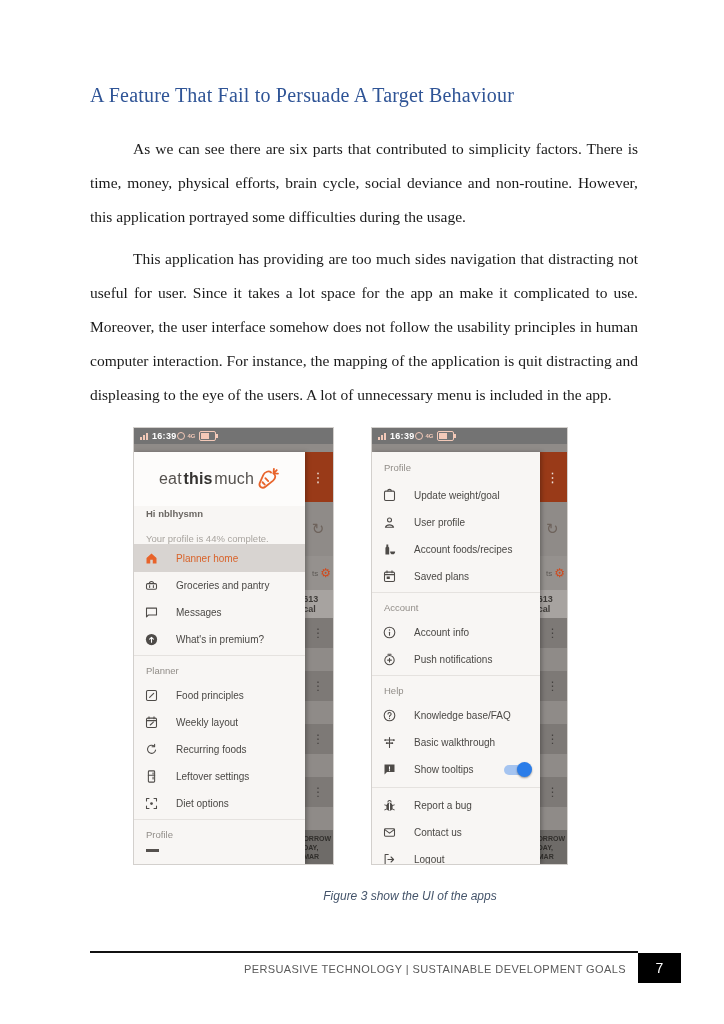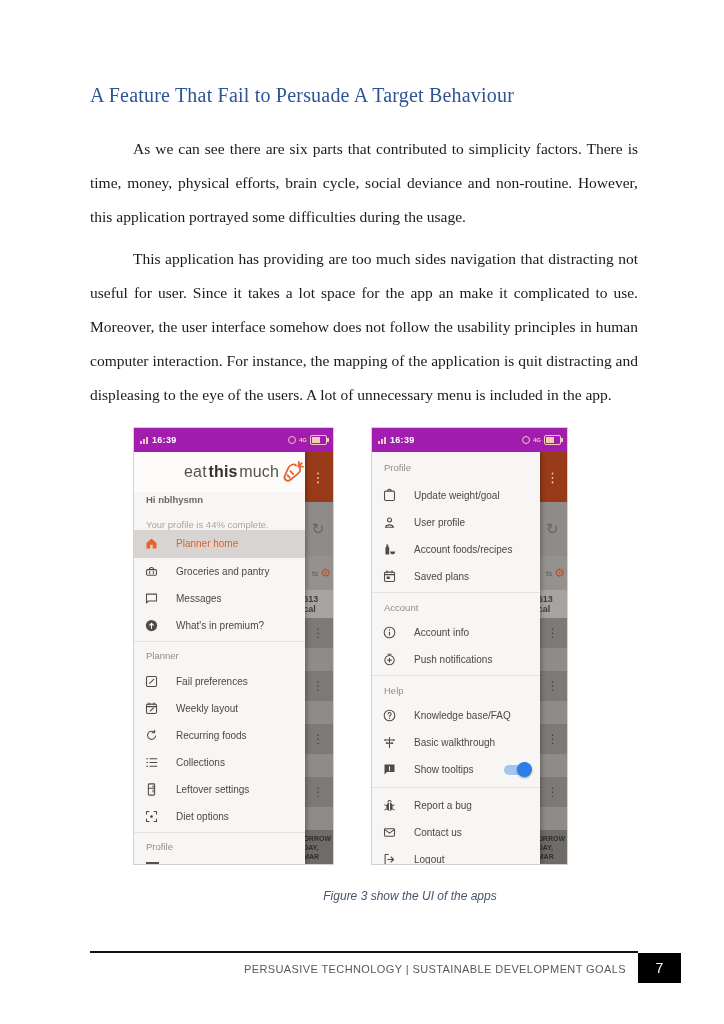--- a/index.html
+++ b/index.html
@@ -11,22 +11,22 @@
         color:#1a1a1a;text-align:justify;text-indent:43px;}
   .para1{top:132px;}
   .para2{top:242px;}
 
   
   .phone{position:absolute;top:427px;height:438px;background:#8f8b88;
          border:1px solid #d3d0cd;box-sizing:border-box;overflow:hidden;
          font-family:"Liberation Sans",sans-serif;}
   .phoneL{left:133px;width:201px;}
   .phoneR{left:371px;width:197px;}
-  .sbar{position:absolute;left:0;top:0;right:0;height:24px;background:#a21caf;
-        display:flex;align-items:center;justify-content:space-between;
+  .sbar{position:absolute;left:0;top:0;right:0;height:16px;background:#737373;
+        display:flex;align-items:center;justify-content:flex-start;
         padding:0 6px;box-sizing:border-box;color:#fff;}
   .sbar .time{font-size:9px;font-weight:bold;letter-spacing:.3px;}
   .sig{display:inline-flex;align-items:flex-end;gap:1px;margin-right:4px;}
   .sig i{display:block;width:2px;background:#f3c9b8;}
   .sleft{display:flex;align-items:center;}
   .sright{display:flex;align-items:center;gap:3px;}
   .ring{width:8px;height:8px;border:1.4px solid #f3c9b8;border-radius:50%;box-sizing:border-box;}
   .net{font-size:6px;font-weight:bold;color:#f3c9b8;}
   .batt{width:15px;height:8px;border:1px solid #f3c9b8;border-radius:2px;position:relative;}
   .batt::after{content:"";position:absolute;left:1px;top:1px;bottom:1px;width:8px;background:#f3c9b8;}
@@ -45,21 +45,21 @@
               font-size:9px;color:#3f3c39;font-weight:bold;}
   .seg.dark{height:30px;background:#7d7976;color:#454240;font-size:12px;}
   .seg.lite{height:23px;}
   .seg.dateband{margin-top:auto;height:34px;background:#6e6b68;flex-direction:column;
                 align-items:flex-end;justify-content:center;padding-right:2px;
                 font-size:7px;color:#312f2c;font-weight:bold;line-height:9px;}
 
   
   .drawer{position:absolute;left:0;top:24px;bottom:0;width:86%;background:#f8f6f4;
           box-shadow:2px 0 4px rgba(0,0,0,.25);display:flex;flex-direction:column;}
-  .logoblk{height:54px;background:#fdfcfb;display:flex;align-items:center;justify-content:flex-end;gap:0;}
+  .logoblk{height:54px;background:#fdfcfb;display:flex;align-items:center;justify-content:center;gap:0;}
   .logotxt{font-size:16px;color:#55514e;letter-spacing:.2px;}
   .logotxt b{color:#343230;font-weight:800;}
   .greet{height:36px;padding:2px 0 0 12px;}
   .greet .hi{font-size:9.5px;font-weight:bold;color:#6b6763;}
   .greet .sub{font-size:9.5px;color:#a8a49f;margin-top:14px;}
   .row{height:27px;flex:none;display:flex;align-items:center;padding-left:10px;cursor:pointer;}
   .row .lbl{font-size:10px;color:#4a4845;margin-left:17px;}
   .row.active{height:28px;background:#d8d4d1;}
   .row.active .lbl{color:#d9632a;}
   .sect{height:24px;flex:none;display:flex;align-items:center;padding-left:12px;
@@ -176,44 +176,35 @@
       </div>
 
       <div class="divider"></div>
       <div class="sect">Planner</div>
 
       <div class="row">
         <svg class="ic" viewBox="0 0 24 24">
             <rect x="4" y="4" width="16" height="16" rx="2"></rect>
             <path d="M9 15 L15.5 8.5"></path>
           </svg>
-        <span class="lbl">Fail preferences</span>
+        <span class="lbl">Food principles</span>
       </div>
       <div class="row">
         <svg class="ic" viewBox="0 0 24 24">
             <rect x="4" y="5" width="16" height="15" rx="2"></rect>
             <path d="M4 9 h16 M8 3 v3 M16 3 v3 M10 16 l5 -4.5"></path>
           </svg>
         <span class="lbl">Weekly layout</span>
       </div>
       <div class="row">
         <svg class="ic" viewBox="0 0 24 24">
             <path d="M18.5 13 a6.5 6.5 0 1 1 -2.2 -6.3"></path>
             <path d="M17 3.5 v4 h-4"></path>
           </svg>
         <span class="lbl">Recurring foods</span>
-      </div>
-      <div class="row">
-        <svg class="ic" viewBox="0 0 24 24">
-            <path d="M9.5 6 h11 M9.5 12 h11 M9.5 18 h11"></path>
-            <circle class="f" cx="5" cy="6" r="1.3"></circle>
-            <circle class="f" cx="5" cy="12" r="1.3"></circle>
-            <circle class="f" cx="5" cy="18" r="1.3"></circle>
-          </svg>
-        <span class="lbl">Collections</span>
       </div>
       <div class="row">
         <svg class="ic" viewBox="0 0 24 24">
             <rect x="7" y="3" width="10" height="18" rx="1.5"></rect>
             <path d="M7 10 h10 M14.5 6 v2 M14.5 13 v3"></path>
           </svg>
         <span class="lbl">Leftover settings</span>
       </div>
       <div class="row">
         <svg class="ic" viewBox="0 0 24 24">

